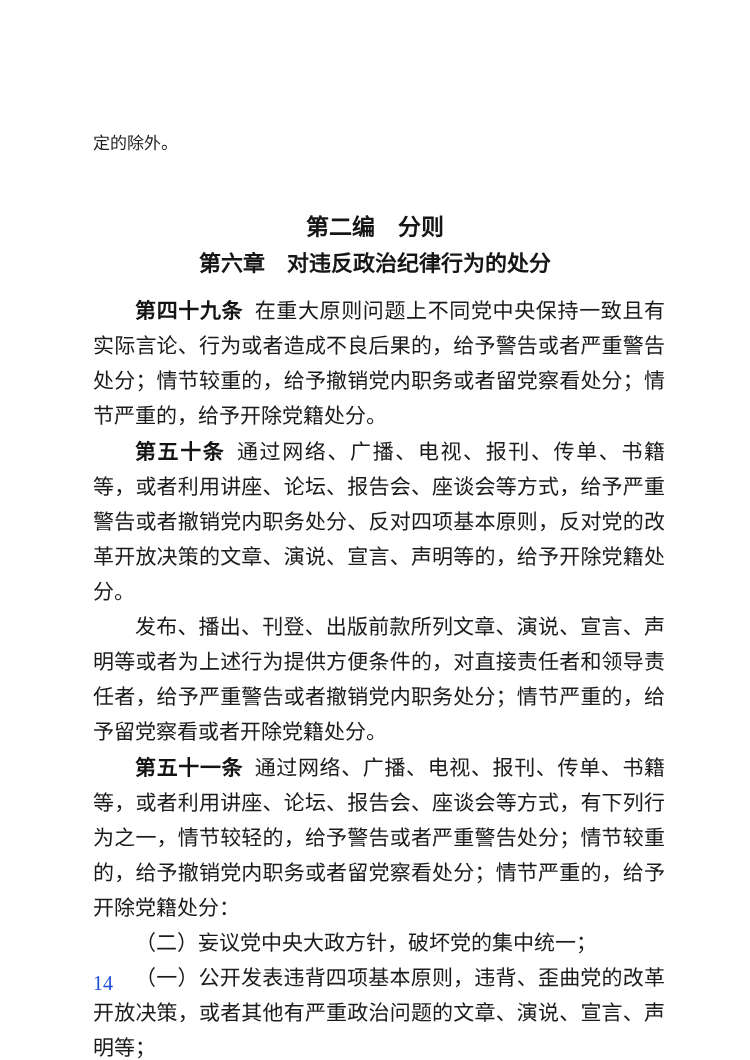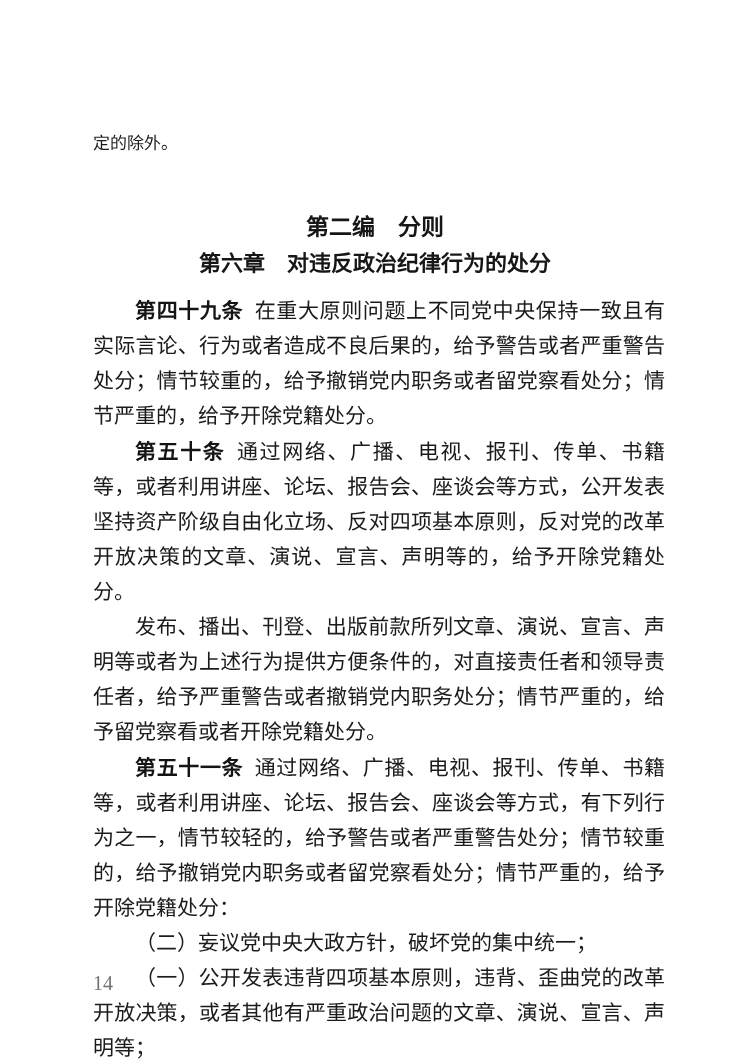--- a/index.html
+++ b/index.html
@@ -65,38 +65,38 @@
     font-weight: bold;
     margin-right: 0.55em;
     color: #141414;
   }
   .page-number {
     position: absolute;
     left: 93px;
     top: 970px;
     font-size: 20px;
     line-height: 26px;
-    color: #737373;
+    color: #1d4ed8;
   }
 </style>
 </head>
 <body>
 
 <div class="page">
 
   <div class="continuation">定的除外。</div>
 
   <div class="heading part-heading">第二编　分则</div>
 
   <div class="heading chapter-heading">第六章　对违反政治纪律行为的处分</div>
 
   <div class="articles">
   <p><span class="lead">第四十九条</span><span class="txt">在重大原则问题上不同党中央保持一致且有实际言论、行为或者造成不良后果的，给予警告或者严重警告处分；情节较重的，给予撤销党内职务或者留党察看处分；情节严重的，给予开除党籍处分。</span></p>
 
-  <p><span class="lead">第五十条</span><span class="txt">通过网络、广播、电视、报刊、传单、书籍等，或者利用讲座、论坛、报告会、座谈会等方式，公开发表坚持资产阶级自由化立场、反对四项基本原则，反对党的改革开放决策的文章、演说、宣言、声明等的，给予开除党籍处分。</span></p>
+  <p><span class="lead">第五十条</span><span class="txt">通过网络、广播、电视、报刊、传单、书籍等，或者利用讲座、论坛、报告会、座谈会等方式，给予严重警告或者撤销党内职务处分、反对四项基本原则，反对党的改革开放决策的文章、演说、宣言、声明等的，给予开除党籍处分。</span></p>
 
   <p><span class="txt">发布、播出、刊登、出版前款所列文章、演说、宣言、声明等或者为上述行为提供方便条件的，对直接责任者和领导责任者，给予严重警告或者撤销党内职务处分；情节严重的，给予留党察看或者开除党籍处分。</span></p>
 
   <p><span class="lead">第五十一条</span><span class="txt">通过网络、广播、电视、报刊、传单、书籍等，或者利用讲座、论坛、报告会、座谈会等方式，有下列行为之一，情节较轻的，给予警告或者严重警告处分；情节较重的，给予撤销党内职务或者留党察看处分；情节严重的，给予开除党籍处分：</span></p>
 
   <p><span class="txt">（二）妄议党中央大政方针，破坏党的集中统一；</span></p>
 
   <p><span class="txt">（一）公开发表违背四项基本原则，违背、歪曲党的改革开放决策，或者其他有严重政治问题的文章、演说、宣言、声明等；</span></p>
 </div>
 

